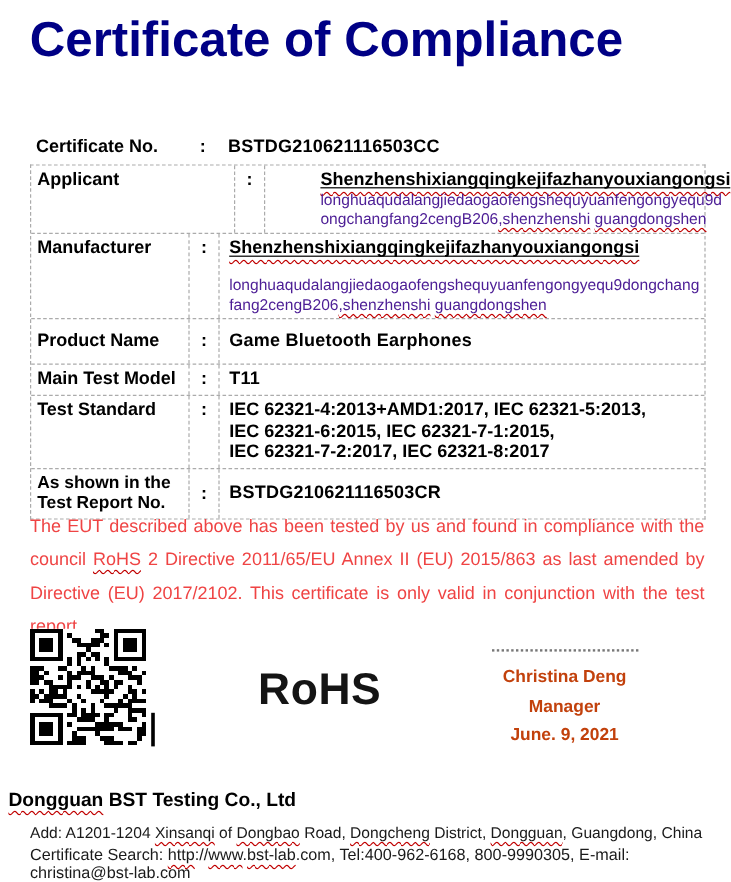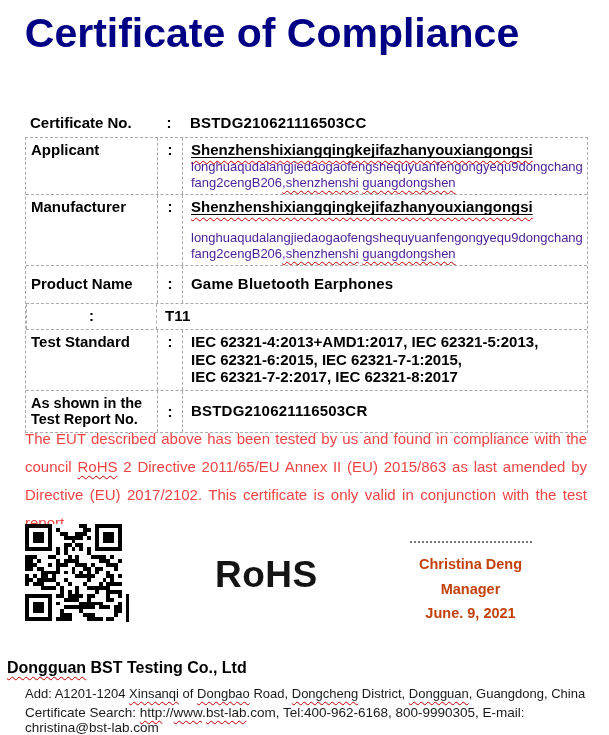--- a/index.html
+++ b/index.html
@@ -30,21 +30,21 @@
   }
   .certrow .lbl{font-weight:bold;font-size:15px;padding:3px 0 3px 5px;}
   .certrow .col{font-weight:bold;font-size:15px;text-align:center;padding-top:3px;}
   .certrow .val{font-weight:bold;font-size:15px;padding:3px 0 3px 8px;letter-spacing:.2px;}
   
   .ctable{
     position:absolute;left:25px;top:137px;width:561px;
     border:1px dashed #ababab;background:#fff;
   }
   .trow{display:grid;grid-template-columns:131px 26px 1fr;border-top:1px dashed #ababab;}
-  .trow:first-child{border-top:none;}
+  .trow:first-child{border-top:none;gap:38px;}
   .lblcell{font-weight:bold;font-size:15px;line-height:17px;padding:3px 2px 4px 5px;}
   .colcell{
     border-left:1px dashed #ababab;border-right:1px dashed #ababab;
     font-weight:bold;font-size:15px;text-align:center;padding-top:3px;line-height:17px;
   }
   .valcell{padding:3px 4px 4px 8px;}
   .vname{font-weight:bold;font-size:15px;line-height:18px;}
   .vaddr{font-size:13px;line-height:15.5px;word-break:break-all;color:#4c1d95;}
   .blankline{height:14px;}
   .vbold{font-weight:bold;font-size:15px;line-height:18px;letter-spacing:.2px;}
@@ -110,20 +110,21 @@
 
     <div class="trow pad-lg">
       <div class="lblcell">Product Name</div>
       <div class="colcell">:</div>
       <div class="valcell">
           <div class="vbold">Game Bluetooth Earphones</div>
         </div>
     </div>
 
     <div class="trow">
+      <div class="lblcell">Main Test Model</div>
       <div class="colcell">:</div>
       <div class="valcell">
           <div class="vbold">T11</div>
         </div>
     </div>
 
     <div class="trow">
       <div class="lblcell">Test Standard</div>
       <div class="colcell">:</div>
       <div class="valcell">

